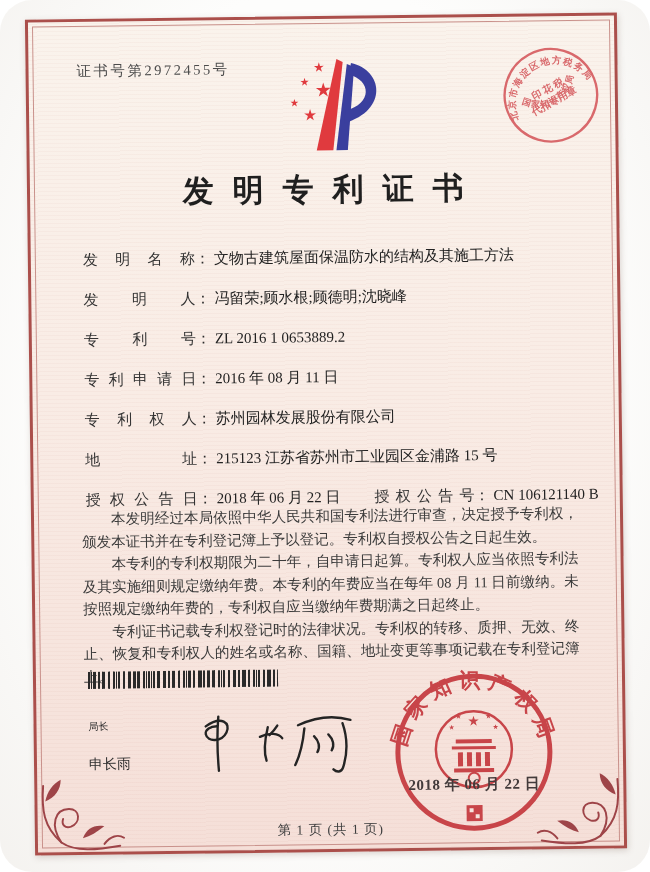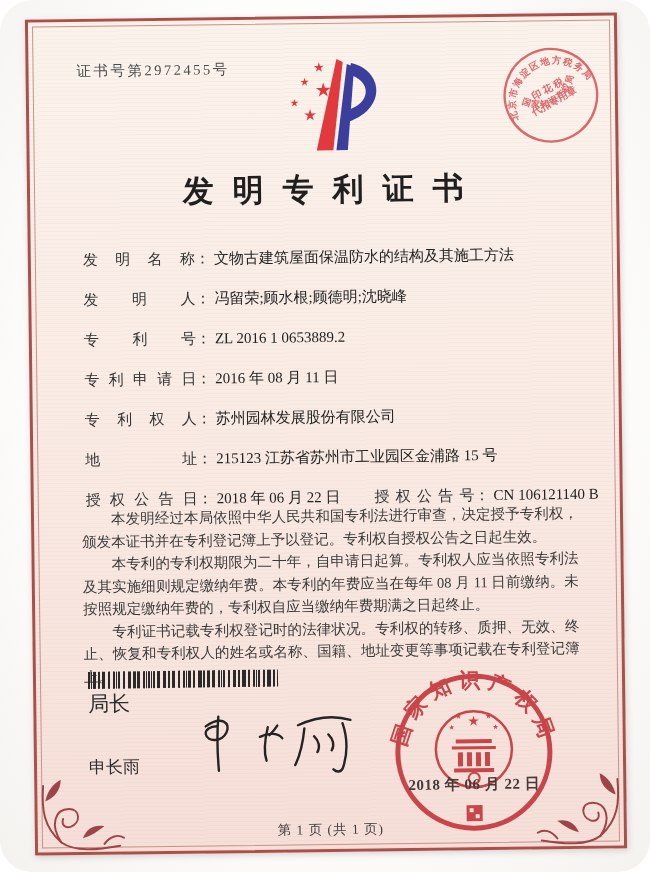--- a/index.html
+++ b/index.html
@@ -35,22 +35,22 @@
   .grant-right{margin-left:34px;display:inline-block;}
   .paras{position:absolute;left:48px;top:486px;width:496px;font-size:14.5px;line-height:22.5px;color:#3b3b3b;text-align:justify;}
   .paras p{margin:0;text-indent:2em;}
   .barcode{
     position:absolute;left:52px;top:650px;width:190px;height:17px;
     background-image:
       repeating-linear-gradient(90deg,#2a2a2a 0 2px,transparent 2px 5px),
       repeating-linear-gradient(90deg,#2a2a2a 0 1px,transparent 1px 7px),
       repeating-linear-gradient(90deg,transparent 0 3px,#2a2a2a 3px 4px,transparent 4px 11px);
   }
-  .sig-title{position:absolute;left:52px;top:668px;font-size:21px;color:#2e2e2e;text-align:center;}
-  .sig-name{position:absolute;left:52px;top:734px;font-size:17px;color:#2e2e2e;}
+  .sig-title{position:absolute;left:52px;top:698px;font-size:10px;color:#2e2e2e;text-align:center;}
+  .sig-name{position:absolute;left:52px;top:734px;font-size:14px;color:#2e2e2e;}
   .sig-script{position:absolute;left:158px;top:674px;width:175px;height:102px;}
   .seal{position:absolute;left:352px;top:650px;width:170px;height:170px;opacity:.93;}
   .seal-date{position:absolute;left:356px;top:758px;width:162px;text-align:center;font-size:15px;font-weight:700;color:#433b3b;letter-spacing:.5px;z-index:3;}
   .footer{position:absolute;left:0;top:802px;width:100%;text-align:center;font-size:13.5px;color:#3f3f3f;letter-spacing:1px;}
   .flourish{position:absolute;width:94px;height:94px;bottom:0;}
   .flourish.left{left:-2px;}
   .flourish.right{right:-2px;transform:scaleX(-1);}
 </style>
 </head>
 <body>

